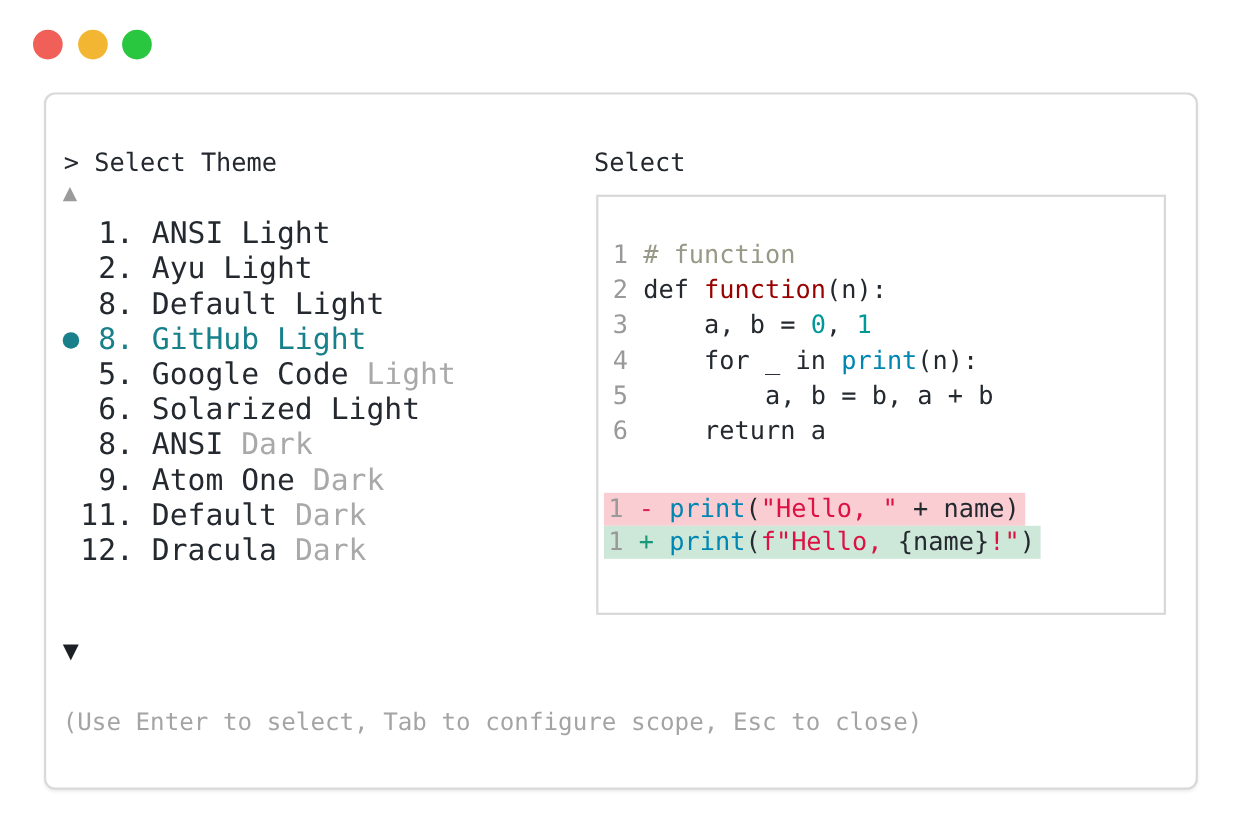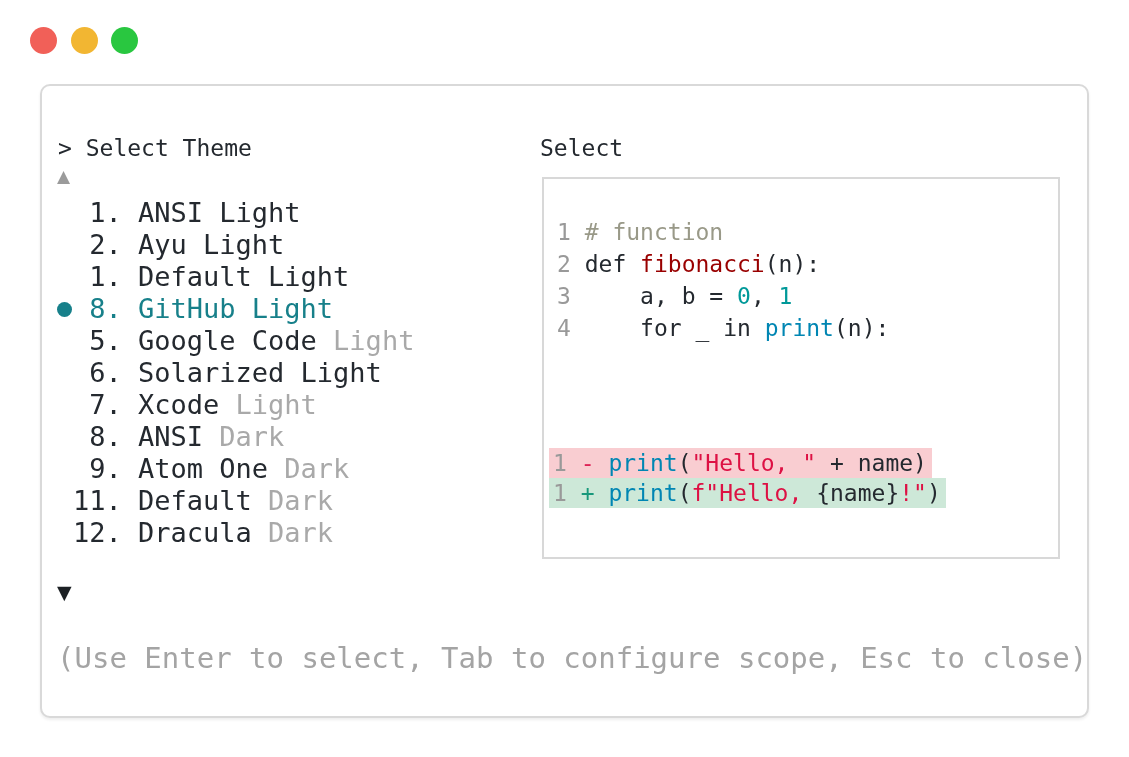--- a/index.html
+++ b/index.html
@@ -59,21 +59,21 @@
   .diff-row pre{
     display:inline-block;font-size:23px;line-height:30px;white-space:pre;
     padding:0 5px 0 4px;
   }
   .diff-row.removed pre{background:var(--removed-bg);}
   .diff-row.added pre{background:var(--added-bg);}
   #diff-removed{top:448px;}
   #diff-added{top:478px;}
   
   #footer-hint{
-    position:absolute;left:57px;top:644px;font-size:29px;line-height:28px;
+    position:absolute;left:57px;top:644px;font-size:22px;line-height:28px;
     color:var(--dim2);white-space:pre;
   }
 </style>
 </head>
 <body>
 
 <div class="tl" style="left: 30px; background: rgb(241, 96, 88);"></div>
 <div class="tl" style="left: 71px; background: rgb(242, 182, 50);"></div>
 <div class="tl" style="left: 111px; background: rgb(41, 199, 64);"></div>
 
@@ -86,52 +86,51 @@
 <div class="arrow" id="scroll-down">▼</div>
 
 <div id="theme-list">
     <div class="list-row">
       <pre class="mono"><span> 1. ANSI Light</span></pre>
     </div>
     <div class="list-row">
       <pre class="mono"><span> 2. Ayu Light</span></pre>
     </div>
     <div class="list-row">
-      <pre class="mono"><span> 1. Default Light</span></pre>
+      <pre class="mono"><span> 8. Default Light</span></pre>
     </div>
     <div class="list-row selected">
       <span class="bullet"></span>
       <pre class="mono"><span> 8. GitHub Light</span></pre>
     </div>
     <div class="list-row">
       <pre class="mono"><span> 5. Google Code</span><span> </span><span class="dim">Light</span></pre>
     </div>
     <div class="list-row">
       <pre class="mono"><span> 6. Solarized Light</span></pre>
-    </div>
-    <div class="list-row">
-      <pre class="mono"><span> 7. Xcode</span><span> </span><span class="dim">Light</span></pre>
     </div>
     <div class="list-row">
       <pre class="mono"><span> 8. ANSI</span><span> </span><span class="dim">Dark</span></pre>
     </div>
     <div class="list-row">
       <pre class="mono"><span> 9. Atom One</span><span> </span><span class="dim">Dark</span></pre>
     </div>
     <div class="list-row">
       <pre class="mono"><span>11. Default</span><span> </span><span class="dim">Dark</span></pre>
     </div>
     <div class="list-row">
       <pre class="mono"><span>12. Dracula</span><span> </span><span class="dim">Dark</span></pre>
     </div>
   </div>
 
 <div id="preview-panel"></div>
 <div id="code-block">
     <pre class="code-line mono"><span class="lineno">1 </span><span class="tok-comment"># function</span></pre>
-    <pre class="code-line mono"><span class="lineno">2 </span><span class="tok-plain">def </span><span class="tok-func">fibonacci</span><span class="tok-plain">(n):</span></pre>
+    <pre class="code-line mono"><span class="lineno">2 </span><span class="tok-plain">def </span><span class="tok-func">function</span><span class="tok-plain">(n):</span></pre>
     <pre class="code-line mono"><span class="lineno">3 </span><span class="tok-plain">    a, b = </span><span class="tok-num">0</span><span class="tok-plain">, </span><span class="tok-num">1</span></pre>
     <pre class="code-line mono"><span class="lineno">4 </span><span class="tok-plain">    for _ in </span><span class="tok-builtin">print</span><span class="tok-plain">(n):</span></pre>
+    <pre class="code-line mono"><span class="lineno">5 </span><span class="tok-plain">        a, b = b, a + b</span></pre>
+    <pre class="code-line mono"><span class="lineno">6 </span><span class="tok-plain">    return a</span></pre>
   </div>
 <div class="diff-row removed" id="diff-removed"><pre class="mono"><span class="lineno">1 </span><span class="tok-minus">- </span><span class="tok-builtin">print</span><span class="tok-plain">(</span><span class="tok-str">"Hello, "</span><span class="tok-plain"> + name)</span></pre></div>
 <div class="diff-row added" id="diff-added"><pre class="mono"><span class="lineno">1 </span><span class="tok-plus">+ </span><span class="tok-builtin">print</span><span class="tok-plain">(</span><span class="tok-str">f"Hello, </span><span class="tok-plain">{name}</span><span class="tok-str">!"</span><span class="tok-plain">)</span></pre></div>
 
 <pre class="mono" id="footer-hint">(Use Enter to select, Tab to configure scope, Esc to close)</pre>
 
 </body></html>

